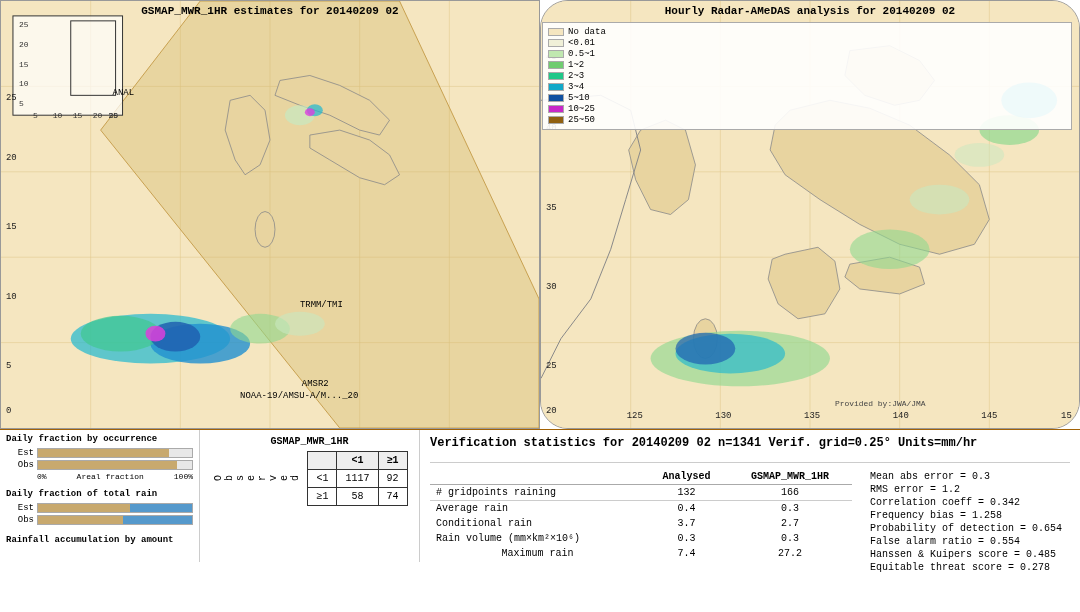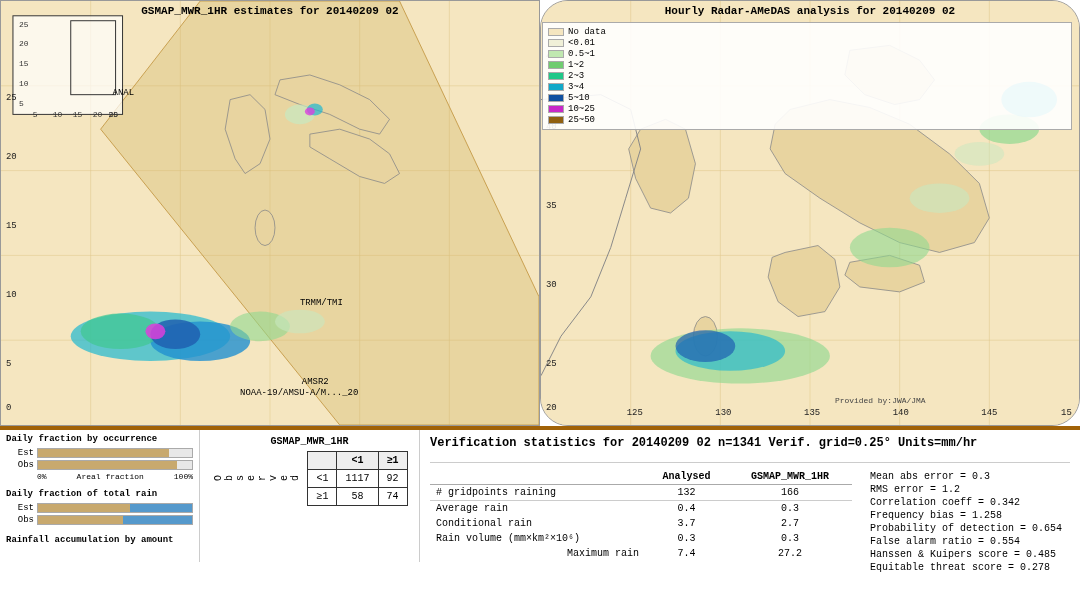--- a/index.html
+++ b/index.html
@@ -16,21 +16,21 @@
       width: 1080px;
       height: 612px;
       display: flex;
       flex-direction: column;
     }
 
     
     .maps-row {
       display: flex;
       height: 430px;
-      border-bottom: 4px solid #a16207;
+      border-bottom: 1px solid #a16207;
     }
 
     .map-panel {
       position: relative;
       flex: 1;
       background: #f5e6c0;
       overflow: hidden;
       border: 1px solid #999;
     }
 
@@ -528,21 +528,21 @@
                 <td style="text-align:left;">Conditional rain</td>
                 <td>3.7</td>
                 <td>2.7</td>
               </tr>
               <tr>
                 <td style="text-align:left;">Rain volume (mm×km²×10⁶)</td>
                 <td>0.3</td>
                 <td>0.3</td>
               </tr>
               <tr>
-                <td style="text-align:right;">Maximum rain</td>
+                <td style="text-align:center;">Maximum rain</td>
                 <td>7.4</td>
                 <td>27.2</td>
               </tr>
             </tbody>
           </table>
         </div>
         <div class="verif-metrics">
           <div class="metric-row">Mean abs error = 0.3</div>
           <div class="metric-row">RMS error = 1.2</div>
           <div class="metric-row">Correlation coeff = 0.342</div>

